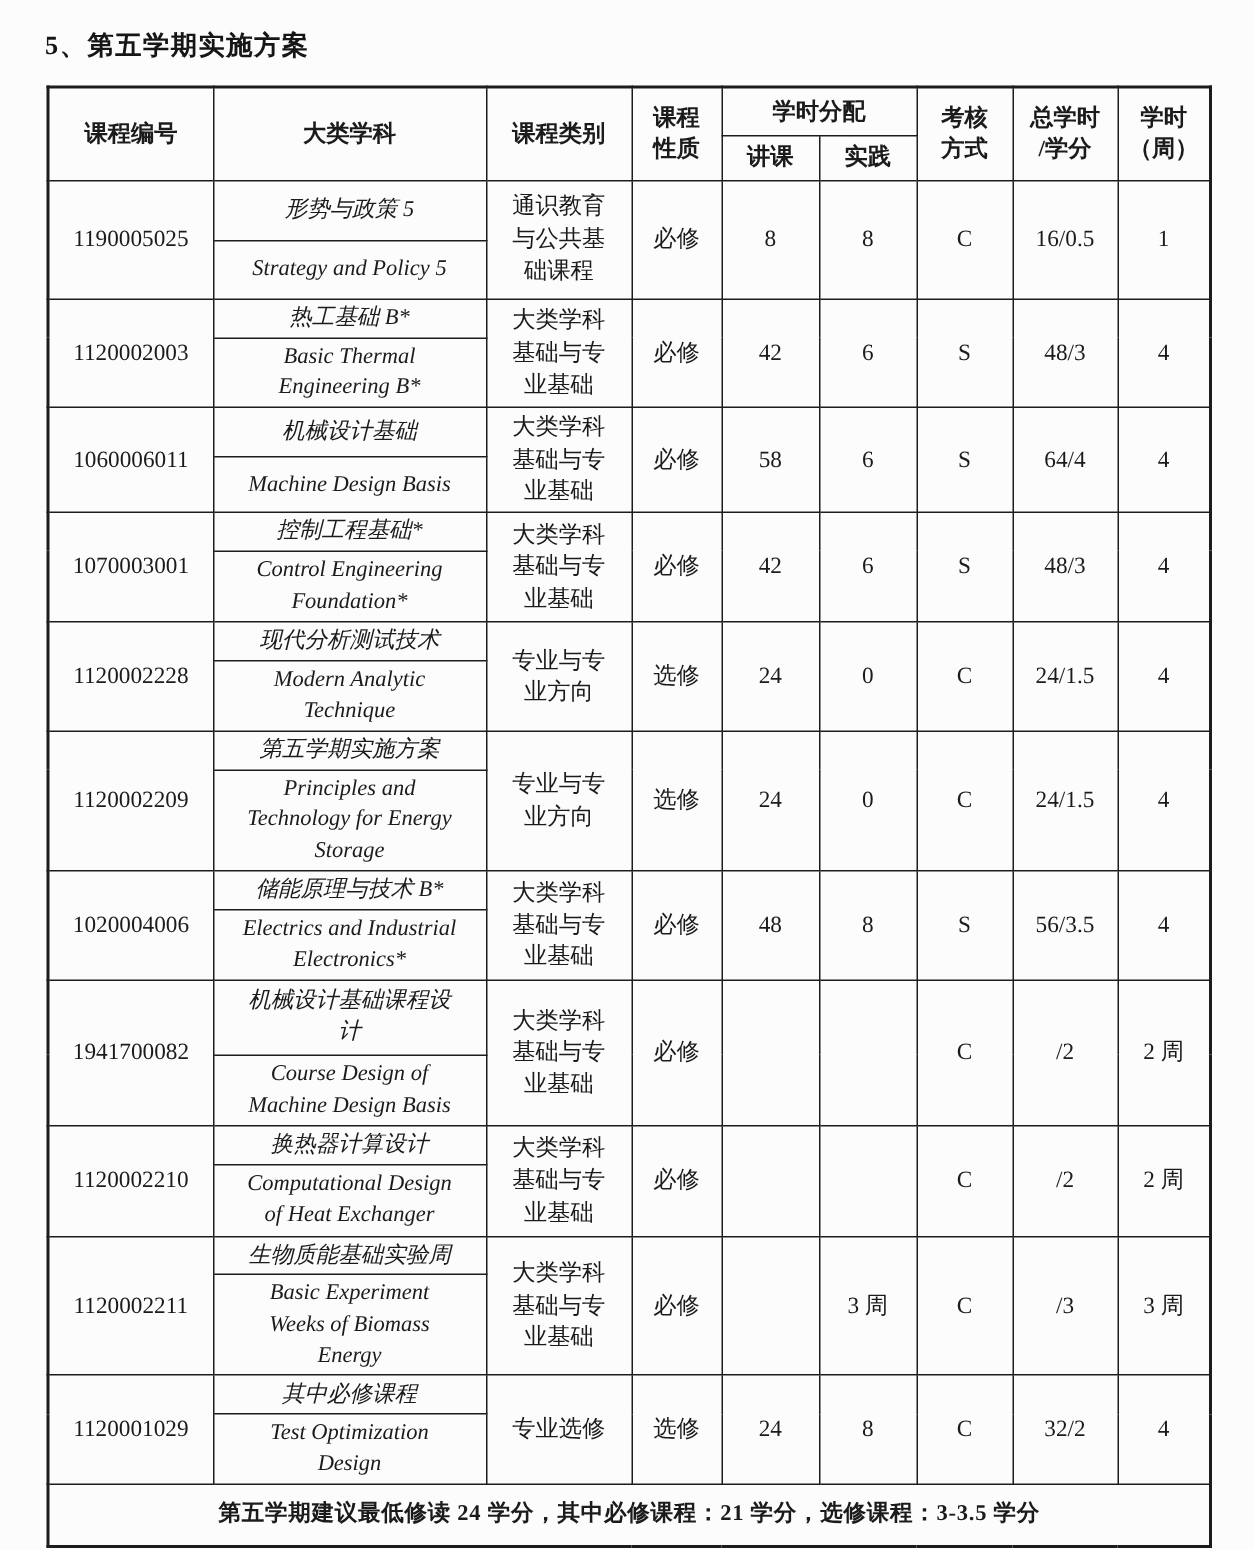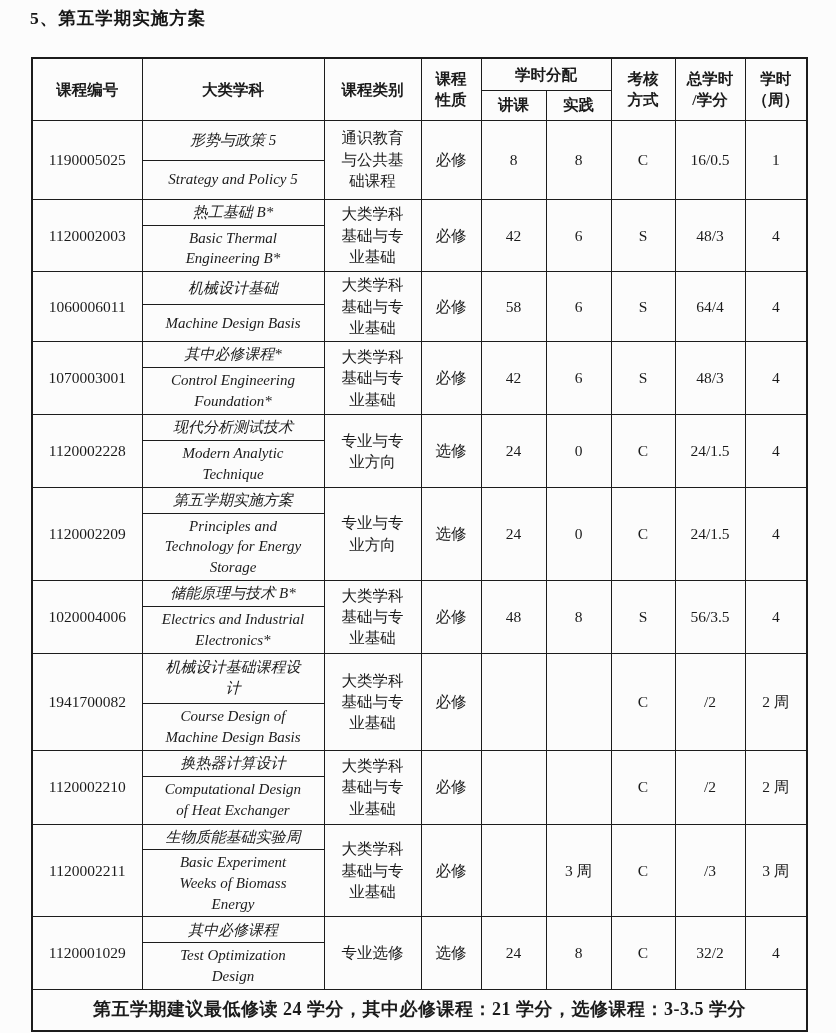--- a/index.html
+++ b/index.html
@@ -12,21 +12,21 @@
     width: 836px;
     height: 1033px;
     background: #fcfcfc;
     font-family: "Liberation Serif", "DejaVu Serif", serif;
     color: #1b1b1b;
     overflow: hidden;
   }
   .doc-title {
     position: absolute;
     left: 30px;
-    top: 6px;
+    top: 18px;
     font-size: 17.5px;
     font-weight: 700;
     letter-spacing: 1px;
     color: #161616;
   }
   table.schedule {
     position: absolute;
     left: 31px;
     top: 57px;
     width: 775px;
@@ -54,21 +54,21 @@
     padding-left: 9px;
     padding-right: 4px;
     font-size: 15px;
     font-style: italic;
   }
   td.name-cn { border-bottom: 1.5px solid #1c1c1c; }
   td.name-en { border-top: none; }
   td.cat-cell { font-size: 15.5px; margin-top: 16px; }
   tr.footer-row td {
     font-weight: 700;
-    font-size: 18px;
+    font-size: 15px;
     letter-spacing: 0.5px;
     height: 36px;
   }
 </style>
 </head>
 <body>
 
 <div class="page">
 
   <div class="doc-title">5、第五学期实施方案</div>
@@ -152,21 +152,21 @@
           <td rowspan="2">6</td>
           <td rowspan="2">S</td>
           <td rowspan="2">64/4</td>
           <td rowspan="2">4</td>
         </tr>
         <tr style="height: 37px;">
           <td class="name-cell name-en">Machine Design Basis</td>
         </tr>
         <tr style="height: 26px;">
           <td rowspan="2">1070003001</td>
-          <td class="name-cell name-cn">其中必修课程*</td>
+          <td class="name-cell name-cn">控制工程基础*</td>
           <td rowspan="2" class="cat-cell">大类学科
 基础与专
 业基础</td>
           <td rowspan="2">必修</td>
           <td rowspan="2">42</td>
           <td rowspan="2">6</td>
           <td rowspan="2">S</td>
           <td rowspan="2">48/3</td>
           <td rowspan="2">4</td>
         </tr>

